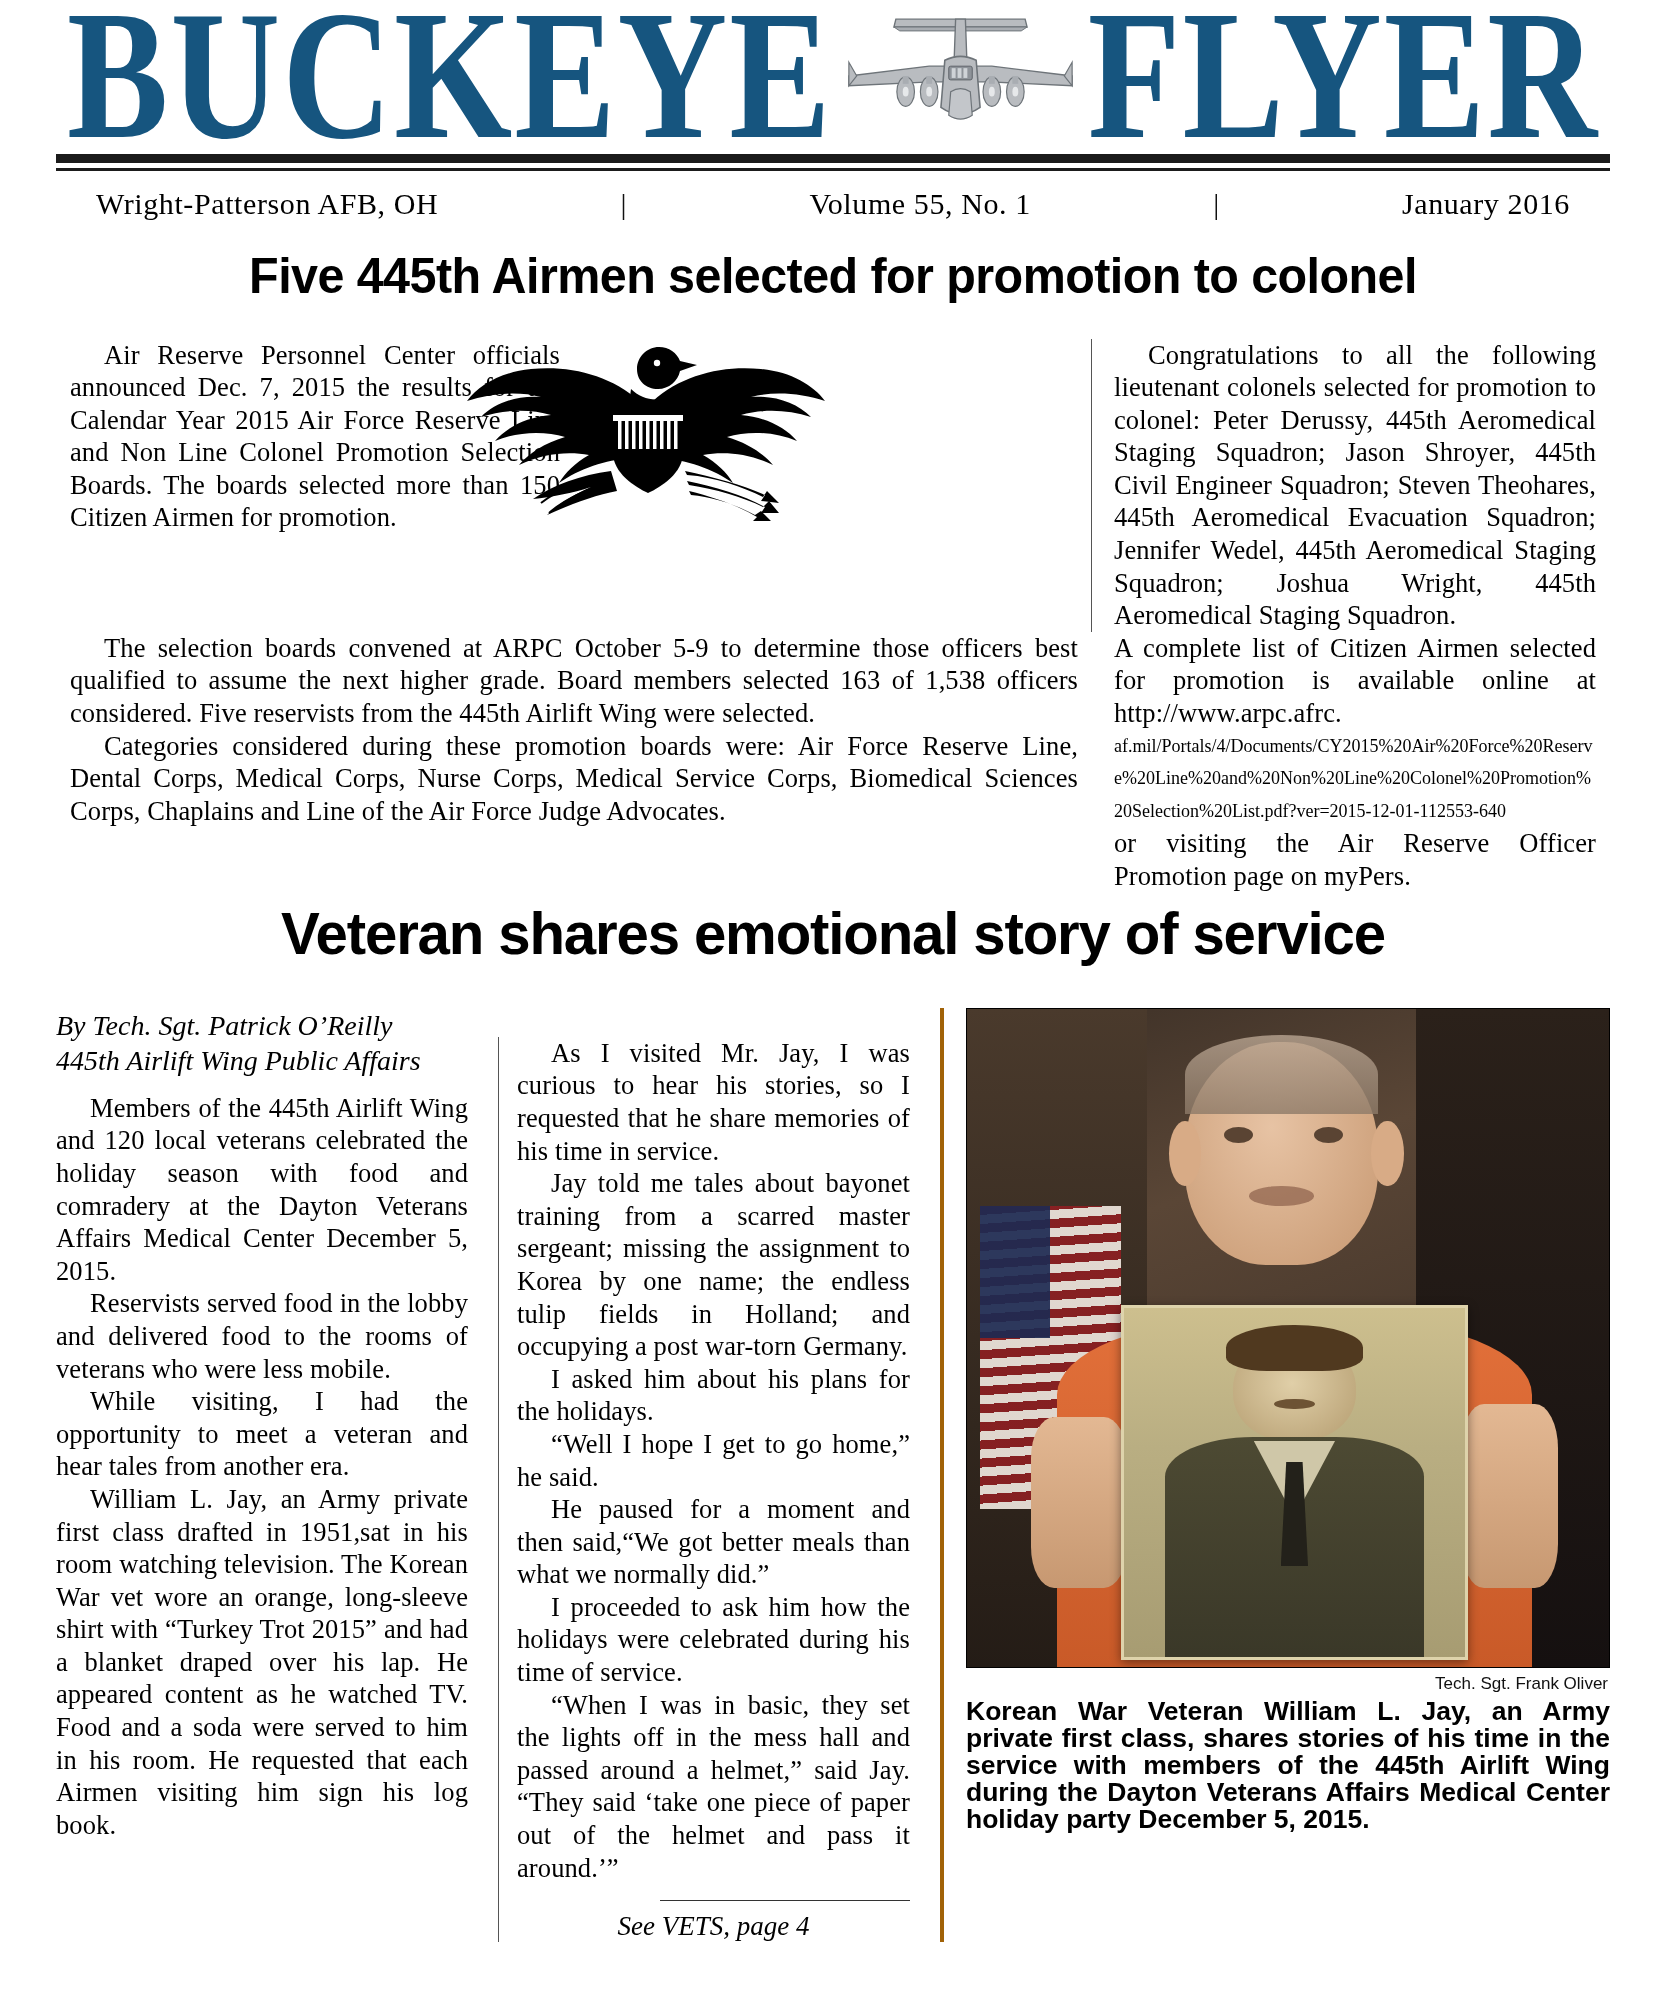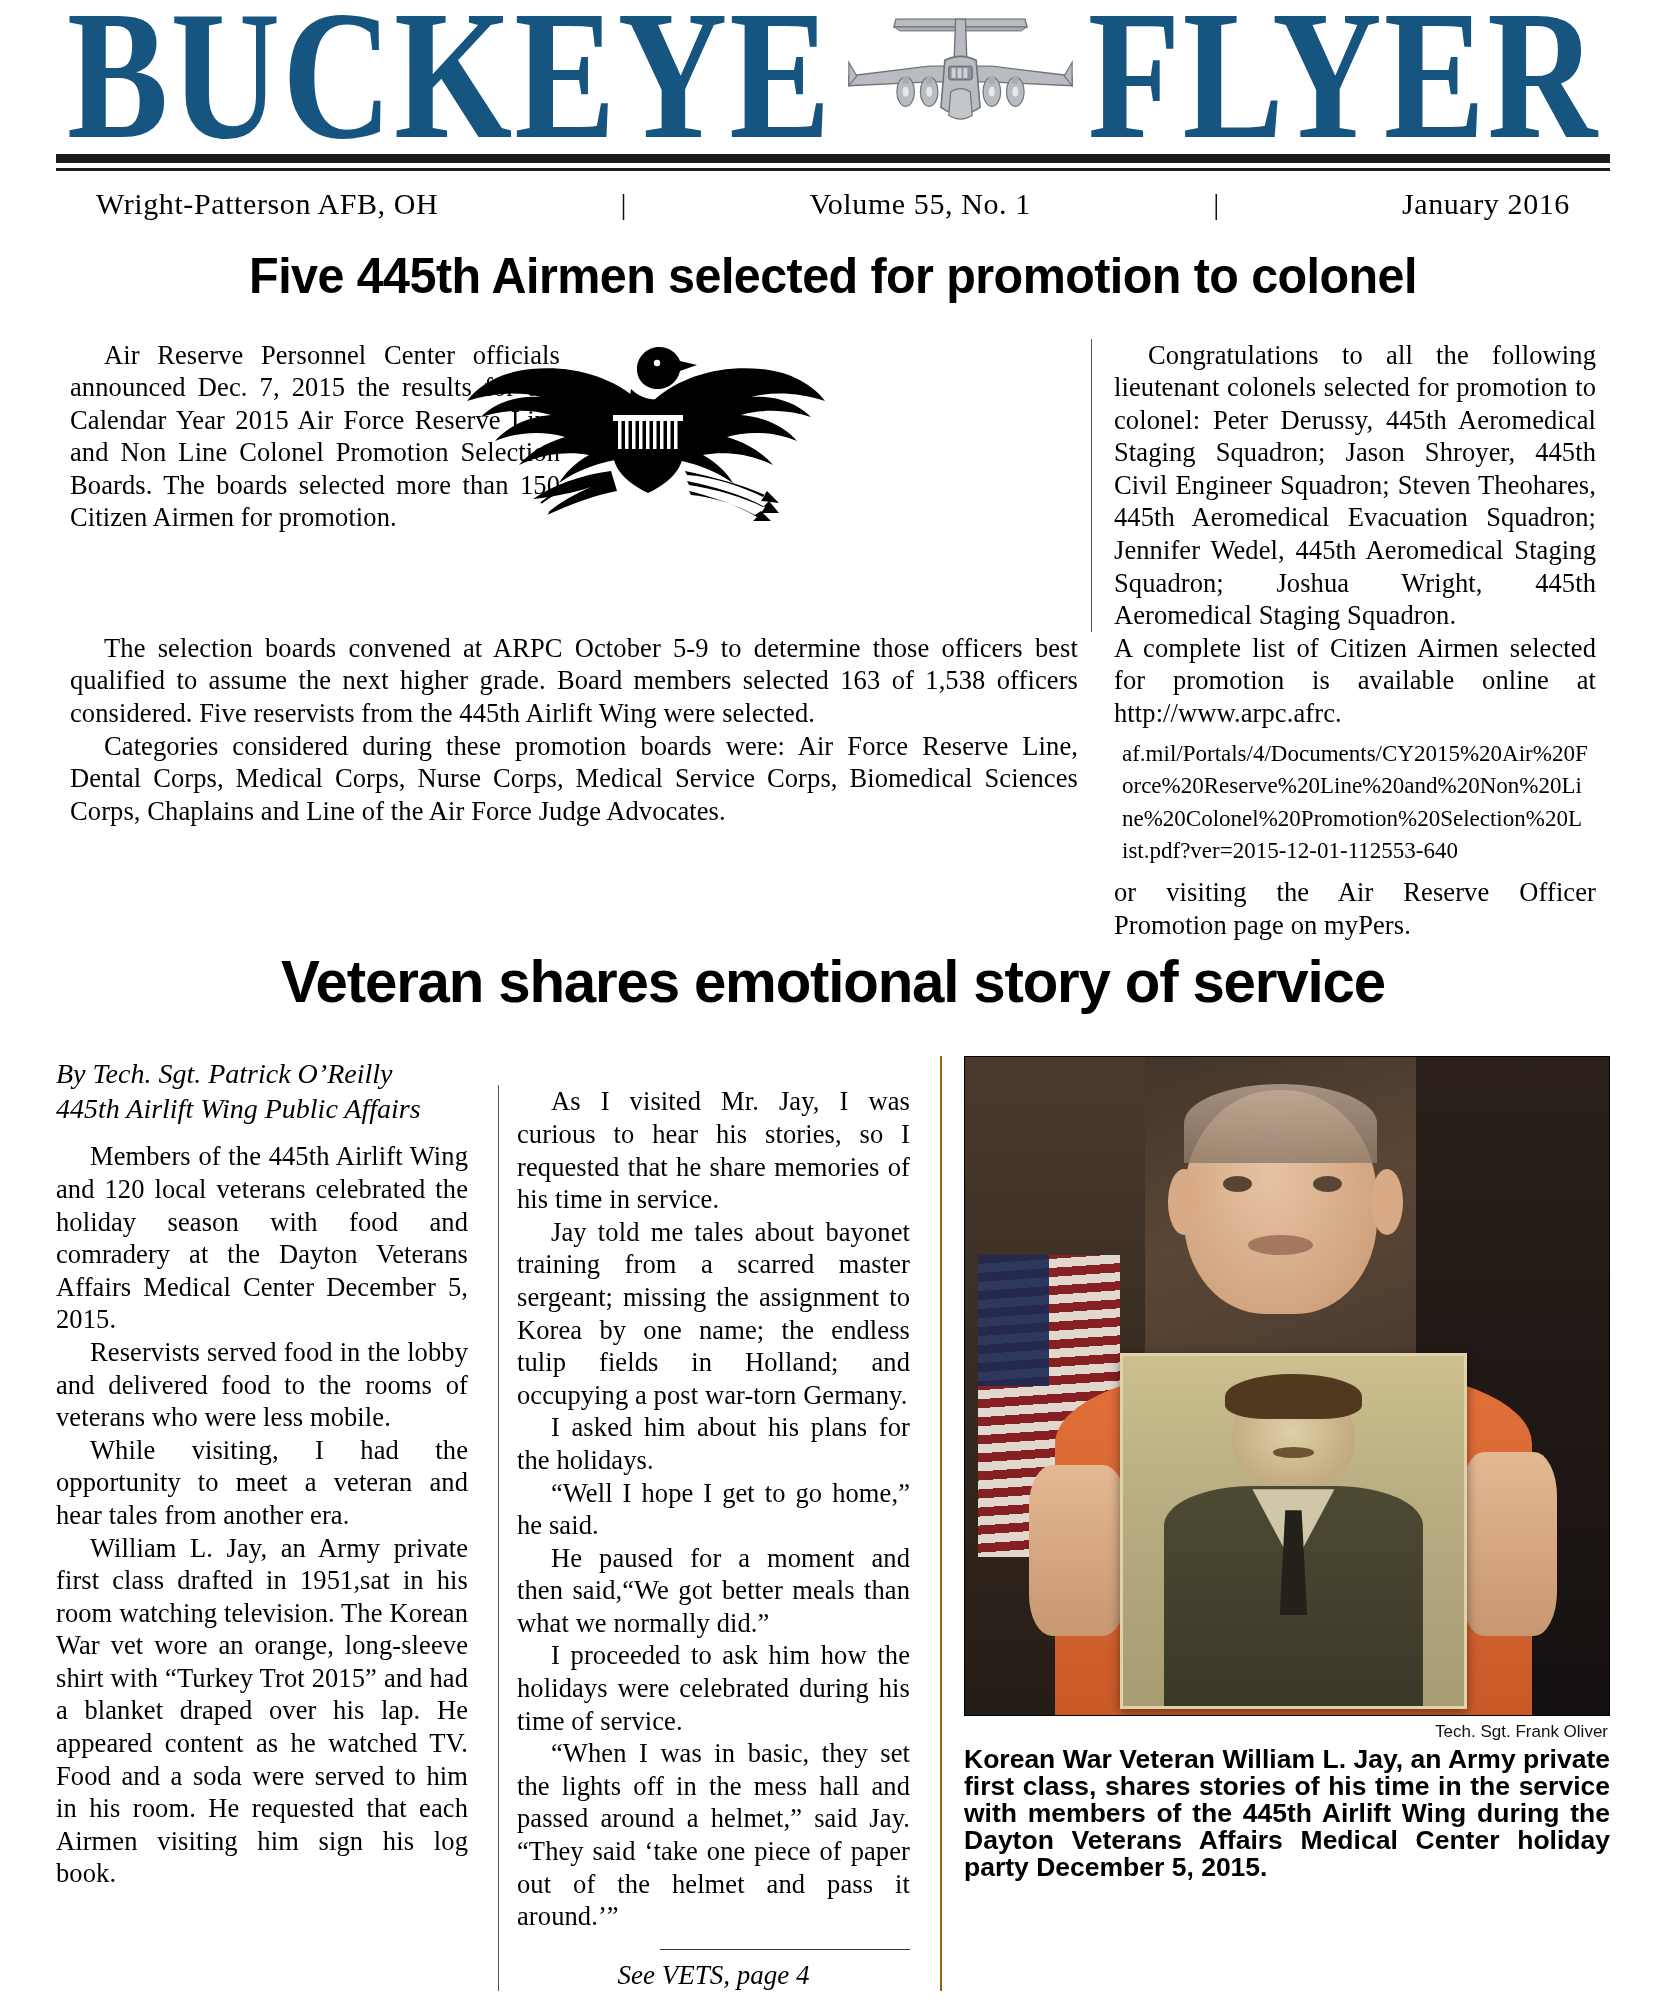--- a/index.html
+++ b/index.html
@@ -108,24 +108,24 @@
     line-height: 32.6px;
     text-align: justify;
     text-indent: 34px;
     margin: 0;
     hyphens: manual;
     letter-spacing: 0.1px;
   }
   p.body.noindent { text-indent: 0; }
   p.url {
     font-family: "Liberation Serif", serif;
-    font-size: 23px;
+    font-size: 18px;
     line-height: 32.6px;
     text-align: justify;
-    margin: 8px;
+    margin: 0;
     text-indent: 0;
     word-break: break-all;
   }
 
   
   .emblem {
     position: absolute;
     left: 405px;
     top: -4px;
     width: 370px;
@@ -135,21 +135,21 @@
 
   
   .story2 {
     margin-top: 18px;
     display: grid;
     grid-template-columns: 430px 430px 1fr;
     column-gap: 12px;
   }
   .s2c1 { padding-right: 18px; }
   .s2c2 { padding: 0 18px; border-left: 1px solid #555; margin-top: 29px; }
-  .s2c3 { padding-left: 22px; border-left: 2px solid #a16207; }
+  .s2c3 { padding-left: 22px; border-left: 4px solid #a16207; }
 
   .byline {
     font-family: "Liberation Serif", serif;
     font-style: italic;
     font-size: 28px;
     line-height: 35px;
     margin: 0 0 14px 0;
   }
 
   .photo {

